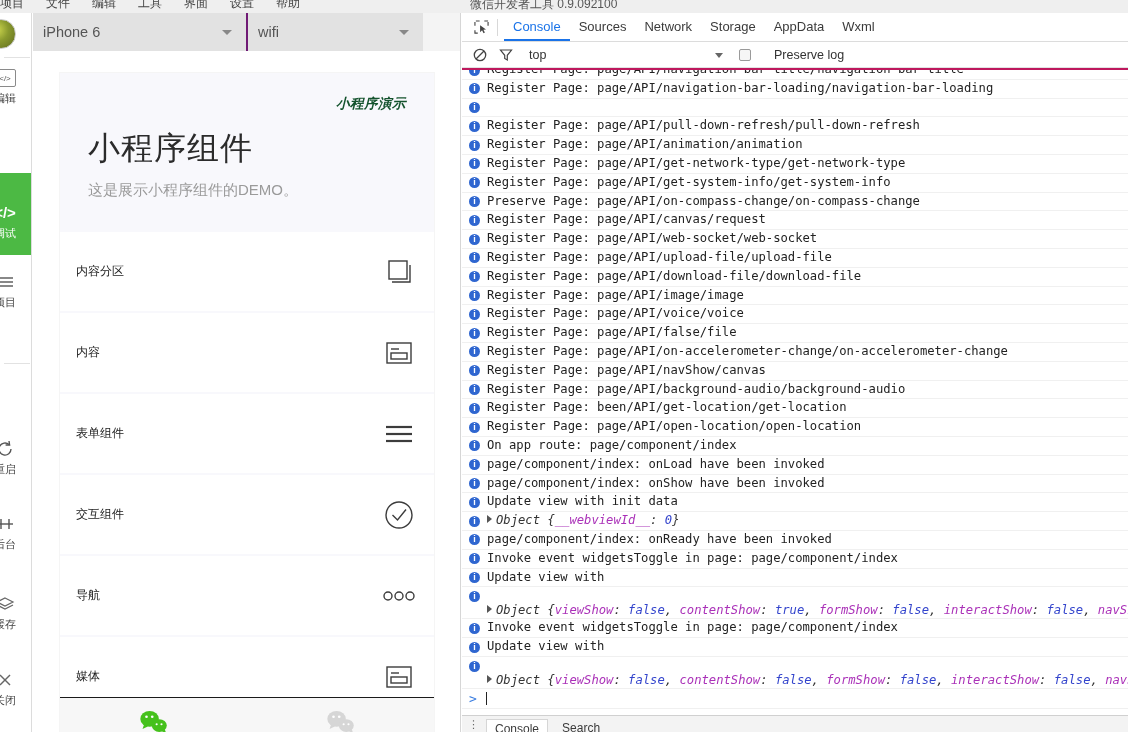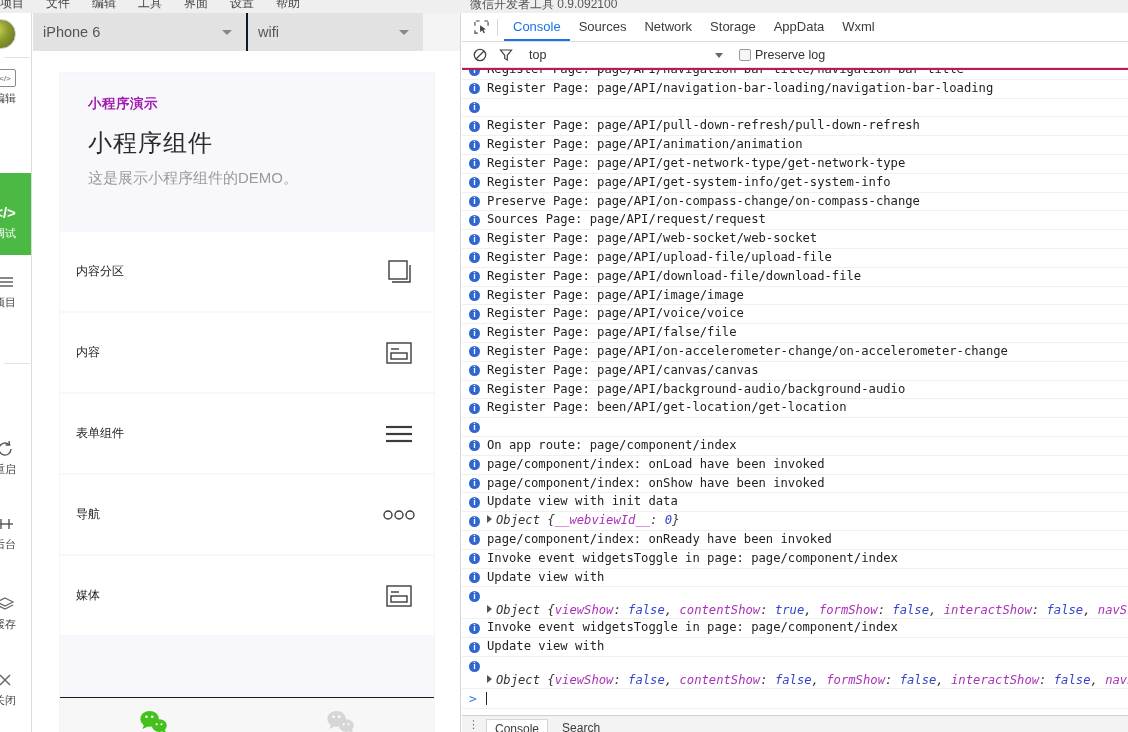--- a/index.html
+++ b/index.html
@@ -80,21 +80,21 @@
     border-right: 1px solid #d6d6d6;
     overflow: hidden;
   }
   .sim-toolbar {
     position: absolute; left: 0; top: 0; width: 428px; height: 38px;
     background: #f4f4f4;
     display: flex; align-items: stretch;
   }
   .selectbox {
     background: #e2e2e2;
-    border-right: 2px solid #0f172a;
+    border-right: 2px solid #701a75;
     display: flex; align-items: center;
     padding: 0 10px;
     position: relative;
     cursor: pointer;
   }
   .selectbox:first-child { width: 215px; }
   .selectbox:last-child { width: 175px; border-right: none; }
   .selectbox .sel-label {
     font-size: 14.5px; color: #555;
   }
@@ -112,27 +112,28 @@
     background: #f8f8fc;
     box-shadow: 0 0 0 1px rgba(0,0,0,0.04);
     overflow: hidden;
   }
   .ph-head {
     padding: 22px 28px 0 28px;
     background: #f8f8fc;
     height: 159px;
   }
   .ph-kicker {
-    text-align: left;
-    font-size: 13.5px; color: #a21caf; font-weight: bold;
+    text-align: right;
+    font-size: 13.5px; color: #14532d; font-weight: bold;
     letter-spacing: 0.5px;
+    font-style: italic;
   }
   .ph-title {
     margin-top: 14px;
-    font-size: 24px; color: #2b2b2b; font-weight: normal;
+    font-size: 32px; color: #2b2b2b; font-weight: normal;
     letter-spacing: 1px;
   }
   .ph-sub {
     margin-top: 10px;
     font-size: 15px; color: #9a9a9a;
   }
   .ph-list {
     background: #f8f8fc;
   }
   .ph-row {
@@ -218,21 +219,21 @@
     cursor: pointer;
   }
   .ctx-select .caret2 {
     position: absolute; right: 8px; top: 50%; margin-top: -2px;
     width: 0; height: 0;
     border-left: 4.5px solid transparent;
     border-right: 4.5px solid transparent;
     border-top: 5px solid #666;
   }
   .preserve {
-    display: flex; align-items: center; gap: 4px;
+    display: flex; align-items: center; gap: 23px;
     font-size: 12.5px; color: #333;
     cursor: pointer;
   }
   .ck {
     width: 12px; height: 12px;
     border: 1px solid #9a9a9a; border-radius: 2px;
     background: #f6f6f6;
   }
 
   .dt-log {
@@ -460,20 +461,31 @@
             <svg width="30" height="22" viewBox="0 0 30 22">
                 <g stroke="#3c3c3c" stroke-width="2.2">
               <line x1="2" y1="4" x2="28" y2="4"></line>
                   <line x1="2" y1="11" x2="28" y2="11"></line>
                   <line x1="2" y1="18" x2="28" y2="18"></line>
                 </g>
               </svg>
           </span>
         </div>
 
+        <div class="ph-row">
+          <span class="ph-row-label">交互组件</span>
+          <span class="ph-row-icon">
+            <svg width="30" height="30" viewBox="0 0 30 30">
+                <g fill="none" stroke="#3c3c3c" stroke-width="1.4">
+              <circle cx="15" cy="15" r="13"></circle>
+                  <polyline points="8.5,15 13.5,20 22,9.5"></polyline>
+                </g>
+              </svg>
+          </span>
+        </div>
 
         <div class="ph-row">
           <span class="ph-row-label">导航</span>
           <span class="ph-row-icon">
             <svg width="32" height="12" viewBox="0 0 32 12">
                 <g fill="none" stroke="#3c3c3c" stroke-width="1.4">
               <circle cx="5" cy="6" r="4"></circle>
                   <circle cx="16" cy="6" r="4"></circle>
                   <circle cx="27" cy="6" r="4"></circle>
                 </g>
@@ -604,21 +616,21 @@
         <div class="log-row">
           <span class="info-i">i</span>
           <span class="log-msg">Register Page: page/API/get-system-info/get-system-info</span>
         </div>
         <div class="log-row">
           <span class="info-i">i</span>
           <span class="log-msg">Preserve Page: page/API/on-compass-change/on-compass-change</span>
         </div>
         <div class="log-row">
           <span class="info-i">i</span>
-          <span class="log-msg">Sources Page: page/API/request/request</span>
+          <span class="log-msg">Register Page: page/API/canvas/request</span>
         </div>
         <div class="log-row">
           <span class="info-i">i</span>
           <span class="log-msg">Register Page: page/API/web-socket/web-socket</span>
         </div>
         <div class="log-row">
           <span class="info-i">i</span>
           <span class="log-msg">Register Page: page/API/upload-file/upload-file</span>
         </div>
         <div class="log-row">
@@ -636,32 +648,33 @@
         <div class="log-row">
           <span class="info-i">i</span>
           <span class="log-msg">Register Page: page/API/false/file</span>
         </div>
         <div class="log-row">
           <span class="info-i">i</span>
           <span class="log-msg">Register Page: page/API/on-accelerometer-change/on-accelerometer-change</span>
         </div>
         <div class="log-row">
           <span class="info-i">i</span>
-          <span class="log-msg">Register Page: page/API/canvas/canvas</span>
+          <span class="log-msg">Register Page: page/API/navShow/canvas</span>
         </div>
         <div class="log-row">
           <span class="info-i">i</span>
           <span class="log-msg">Register Page: page/API/background-audio/background-audio</span>
         </div>
         <div class="log-row">
           <span class="info-i">i</span>
           <span class="log-msg">Register Page: been/API/get-location/get-location</span>
         </div>
         <div class="log-row">
           <span class="info-i">i</span>
+          <span class="log-msg">Register Page: page/API/open-location/open-location</span>
         </div>
         <div class="log-row">
           <span class="info-i">i</span>
           <span class="log-msg">On app route: page/component/index</span>
         </div>
         <div class="log-row">
           <span class="info-i">i</span>
           <span class="log-msg">page/component/index: onLoad have been invoked</span>
         </div>
         <div class="log-row">

